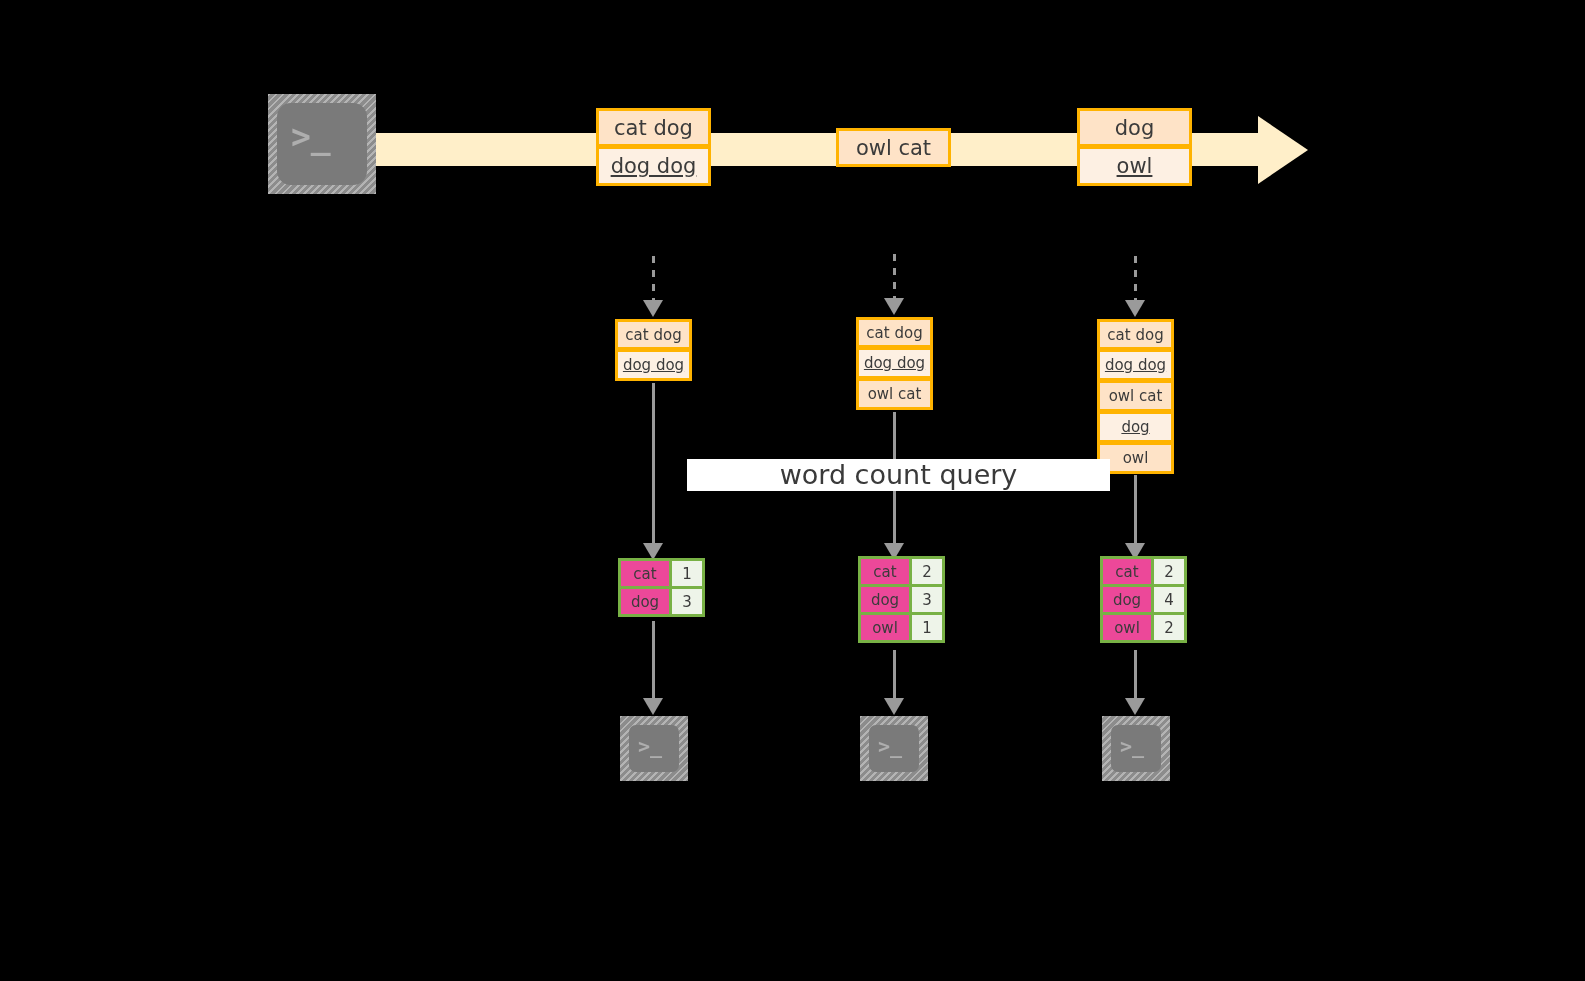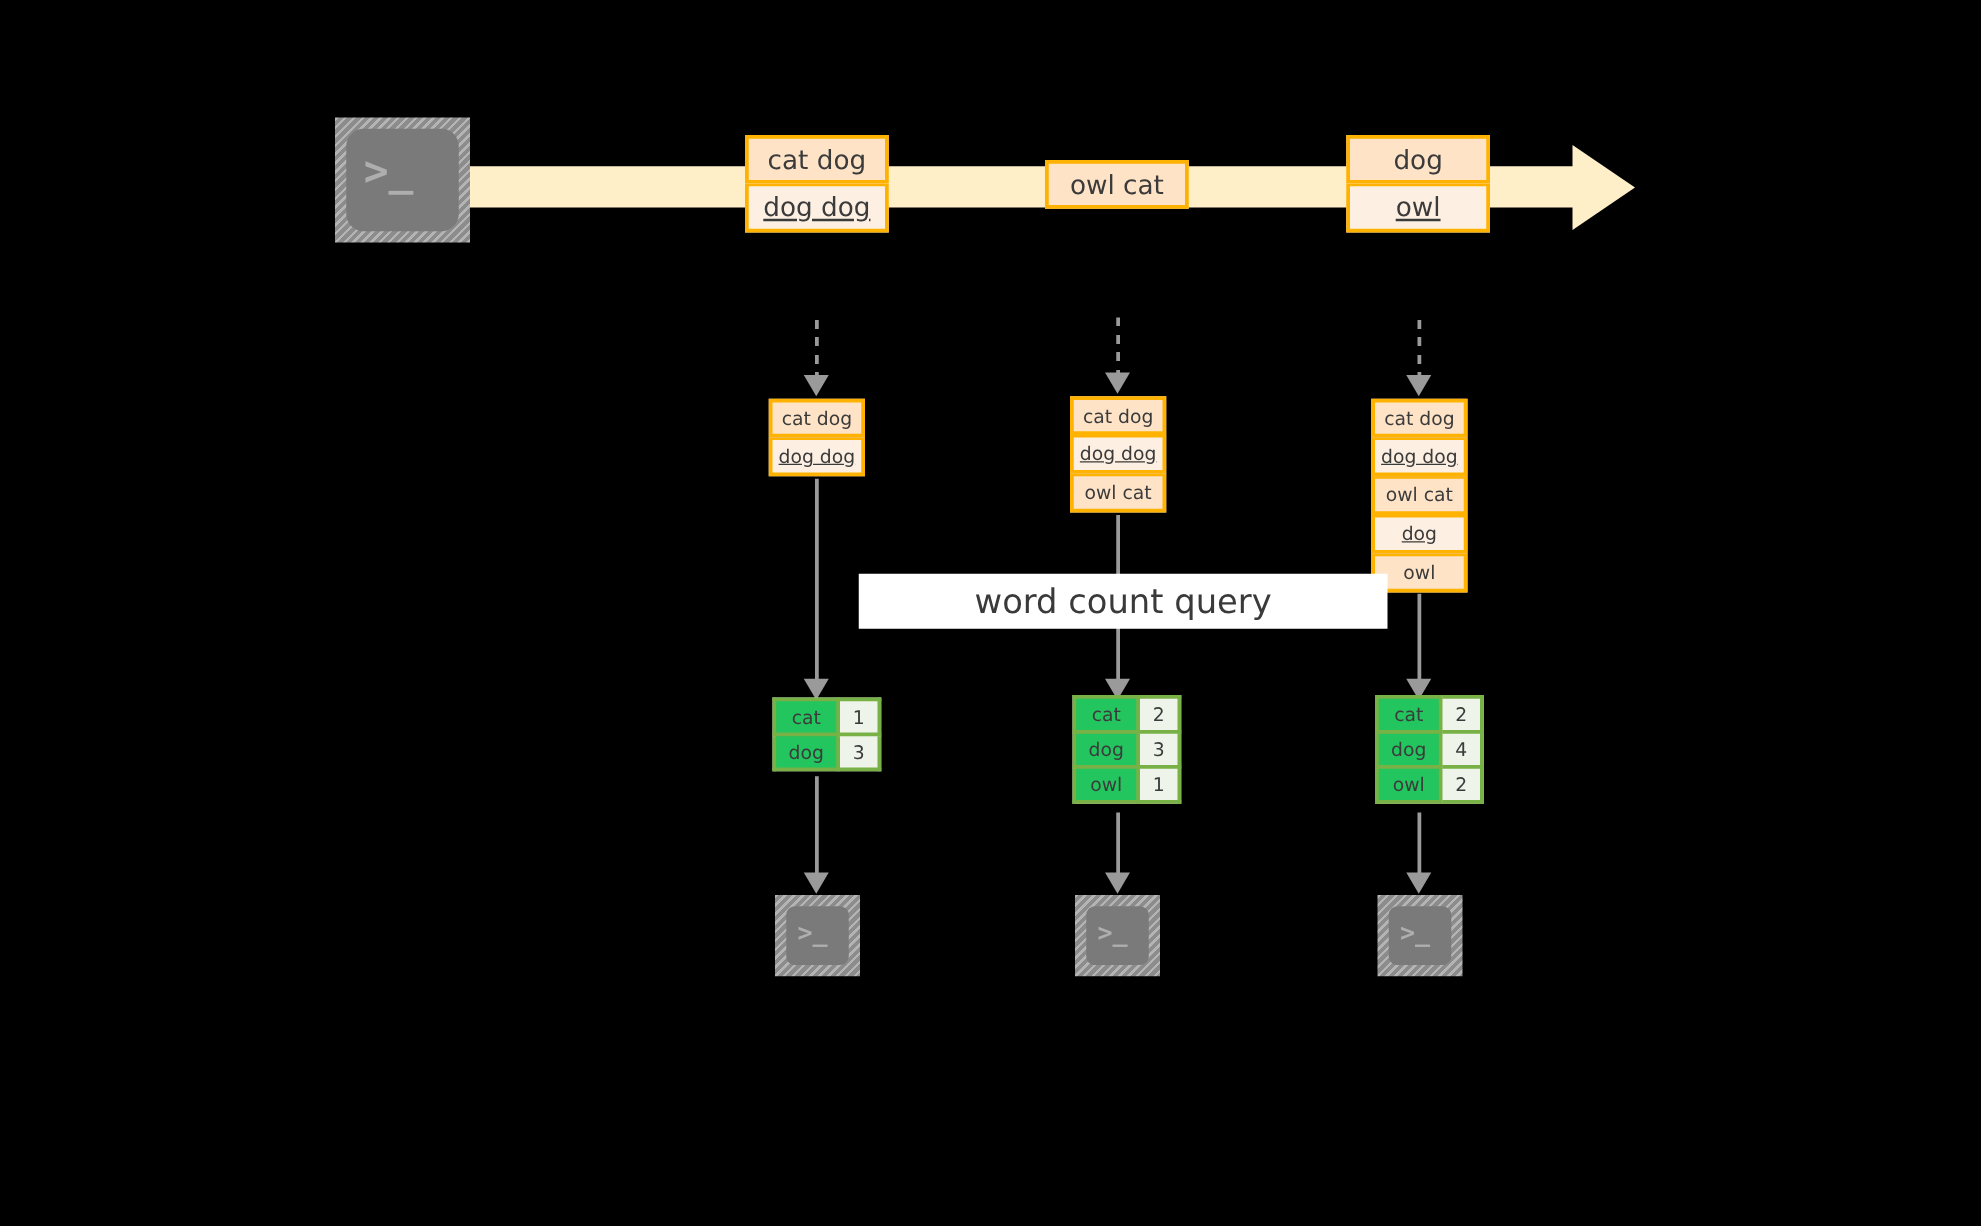--- a/index.html
+++ b/index.html
@@ -139,21 +139,21 @@
   .table-res td {
     border: 3px solid #78B145;
     color: #3b3b3b;
     font-size: 15px;
     height: 25px;
     padding: 0 6px;
     text-align: center;
   }
   .table-res td.key {
     width: 36px;
-    background: #22c55e;
+    background: #ec4899;
   }
   .table-res td.val {
     width: 18px;
     background: #EEF4E9;
   }
   .tbl-1 { left: 618px; top: 558px; }
   .tbl-2 { left: 858px; top: 556px; }
   .tbl-3 { left: 1100px; top: 556px; }
 
   
@@ -179,24 +179,23 @@
     border-right: 10px solid transparent;
     border-top: 17px solid #9a9a9a;
   }
 
   
   .query-band {
     position: absolute;
     left: 687px;
     top: 459px;
     width: 423px;
-    height: 44px;
+    height: 32px;
     background: #FFFFFF;
     display: flex;
-    align-items: center;
     justify-content: center;
   }
   .query-band span {
     font-size: 27px;
     color: #3a3a3a;
   }
 </style>
 </head>
 <body>
 

